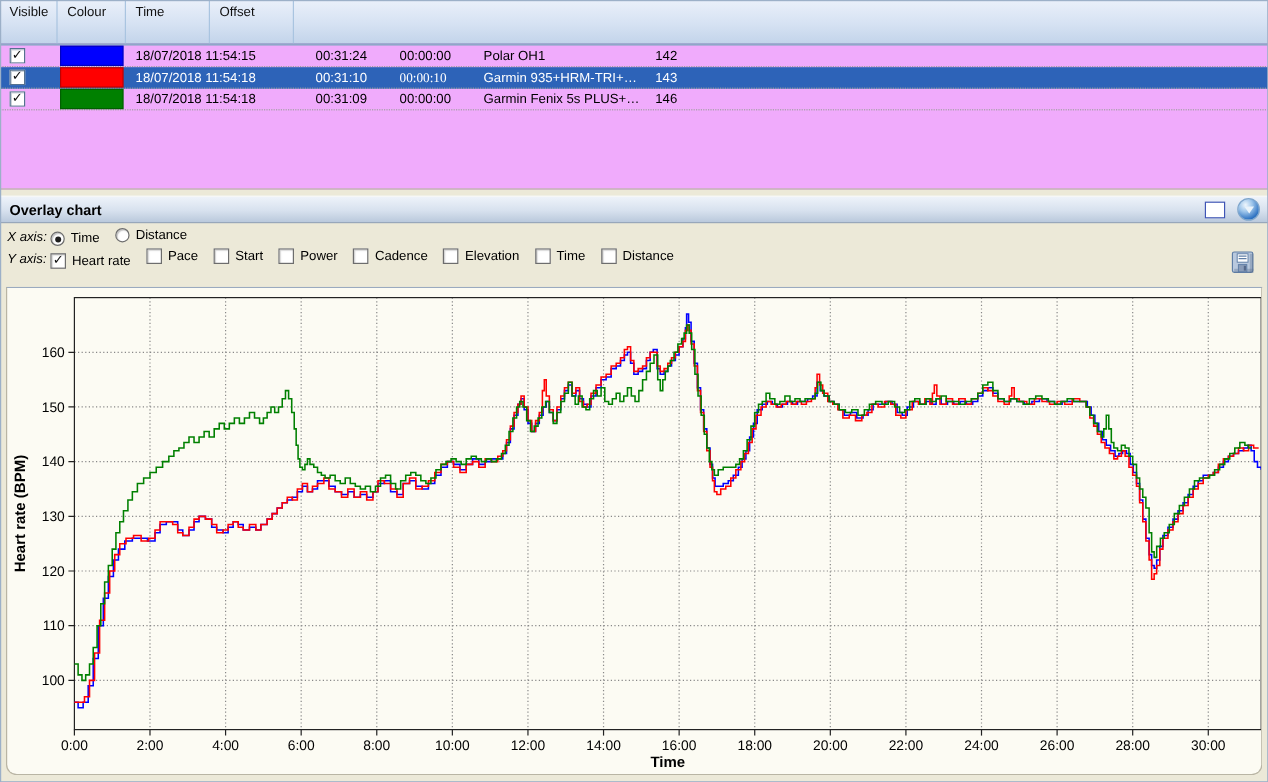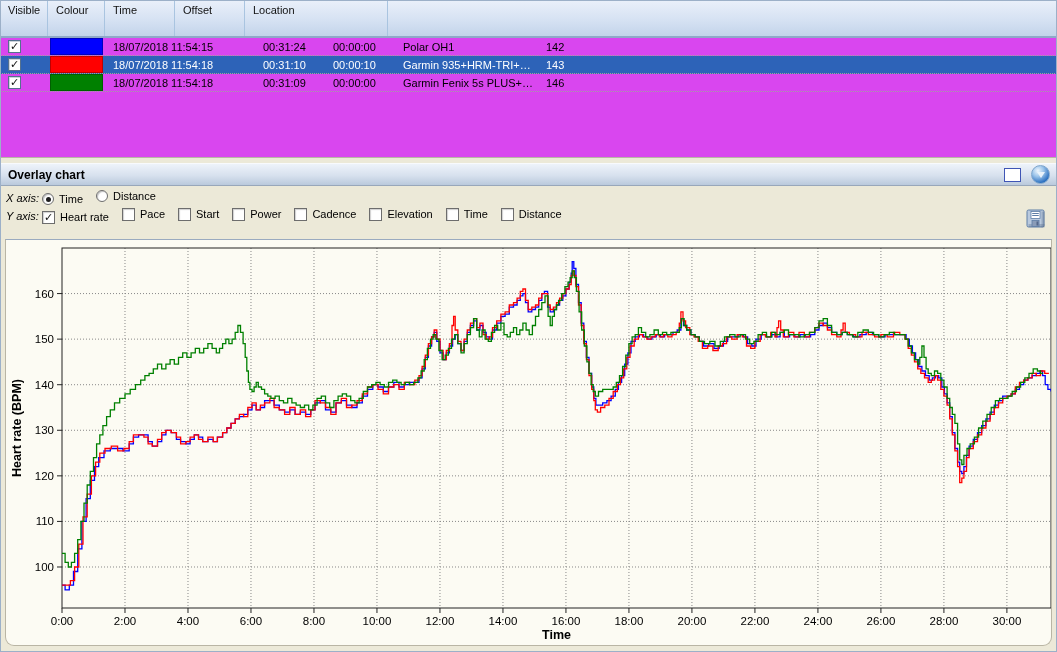--- a/index.html
+++ b/index.html
@@ -4,21 +4,21 @@
 <style>
   html,body{margin:0;padding:0;}
   body{
     width:1057px;height:652px;position:relative;overflow:hidden;
     background:#ece9d8;font-family:"Liberation Sans","DejaVu Sans",sans-serif;
     -webkit-font-smoothing:antialiased;
   }
   .frame{position:absolute;inset:0;border:1px solid #9cb0c8;pointer-events:none;z-index:50;}
 
   
-  .table-panel{position:absolute;left:0;top:0;right:0;height:157px;background:#d946ef;border-bottom:1px solid #b9b5a4;}
+  .table-panel{position:absolute;left:0;top:0;right:0;height:157px;background:#f0abfc;border-bottom:1px solid #b9b5a4;}
   .lv-header{display:flex;height:36px;background:linear-gradient(#eaf0fa,#d6e2f3 55%,#c3d4ea);border-bottom:2px solid #8fa8c8;}
   .lv-hcell{box-sizing:border-box;border-right:1px solid #a9c4e0;padding:4px 2px 0 8px;font-size:11px;color:#111;line-height:1.25;white-space:pre-line;}
   .lv-hcell.fill{flex:1;border-right:none;}
   .lv-rows{}
   .lv-row{display:flex;height:17px;align-items:center;border-bottom:1px dotted #a0a0a0;font-size:11px;color:#000;}
   .lv-row.selected{background:#2d63b8;color:#fff;}
   .lv-cell{box-sizing:border-box;padding-left:8px;overflow:hidden;white-space:nowrap;}
   .cb{box-sizing:border-box;width:13px;height:13px;background:#fff;border:1px solid #55718f;
       display:inline-flex;align-items:center;justify-content:center;font-size:11px;font-weight:bold;color:#111;line-height:1;
       box-shadow:inset 1px 1px 0 rgba(110,130,150,.35);}
@@ -64,21 +64,20 @@
 <body>
 
 <div class="frame"></div>
 
 <div class="table-panel">
   <div class="lv-header" id="lv-header">
       <div class="lv-hcell" style="width: 48px;">Visible</div>
       <div class="lv-hcell" style="width: 57px;">Colour</div>
       <div class="lv-hcell" style="width: 70px;">Time</div>
       <div class="lv-hcell" style="width: 70px;">Offset</div>
-      <div class="lv-hcell" style="width: 143px;">Location</div>
       <div class="lv-hcell fill"></div>
     </div>
   <div class="lv-rows" id="lv-rows">
       <div class="lv-row">
         <div class="lv-cell" style="width: 48px;"><span class="cb">✓</span></div>
         <div class="lv-cell" style="width: 57px; padding: 0px;">
           <div class="swatch" style="background: rgb(0, 0, 255);"></div>
         </div>
         <div class="lv-cell" style="width: 150px;">18/07/2018 11:54:15</div>
         <div class="lv-cell" style="width: 70px;">00:31:24</div>
@@ -86,21 +85,21 @@
         <div class="lv-cell" style="width: 143px;">Polar OH1</div>
         <div class="lv-cell" style="width: 79px;">142</div>
       </div>
       <div class="lv-row selected">
         <div class="lv-cell" style="width: 48px;"><span class="cb">✓</span></div>
         <div class="lv-cell" style="width: 57px; padding: 0px;">
           <div class="swatch" style="background: rgb(255, 0, 0);"></div>
         </div>
         <div class="lv-cell" style="width: 150px;">18/07/2018 11:54:18</div>
         <div class="lv-cell" style="width: 70px;">00:31:10</div>
-        <div class="lv-cell" style="width: 70px;">00:00:10</div>
+        <div class="lv-cell" style="width: 70px; font-family: Liberation Serif, serif;">00:00:10</div>
         <div class="lv-cell" style="width: 143px;">Garmin 935+HRM-TRI+…</div>
         <div class="lv-cell" style="width: 79px;">143</div>
       </div>
       <div class="lv-row">
         <div class="lv-cell" style="width: 48px;"><span class="cb">✓</span></div>
         <div class="lv-cell" style="width: 57px; padding: 0px;">
           <div class="swatch" style="background: rgb(0, 128, 0);"></div>
         </div>
         <div class="lv-cell" style="width: 150px;">18/07/2018 11:54:18</div>
         <div class="lv-cell" style="width: 70px;">00:31:09</div>

